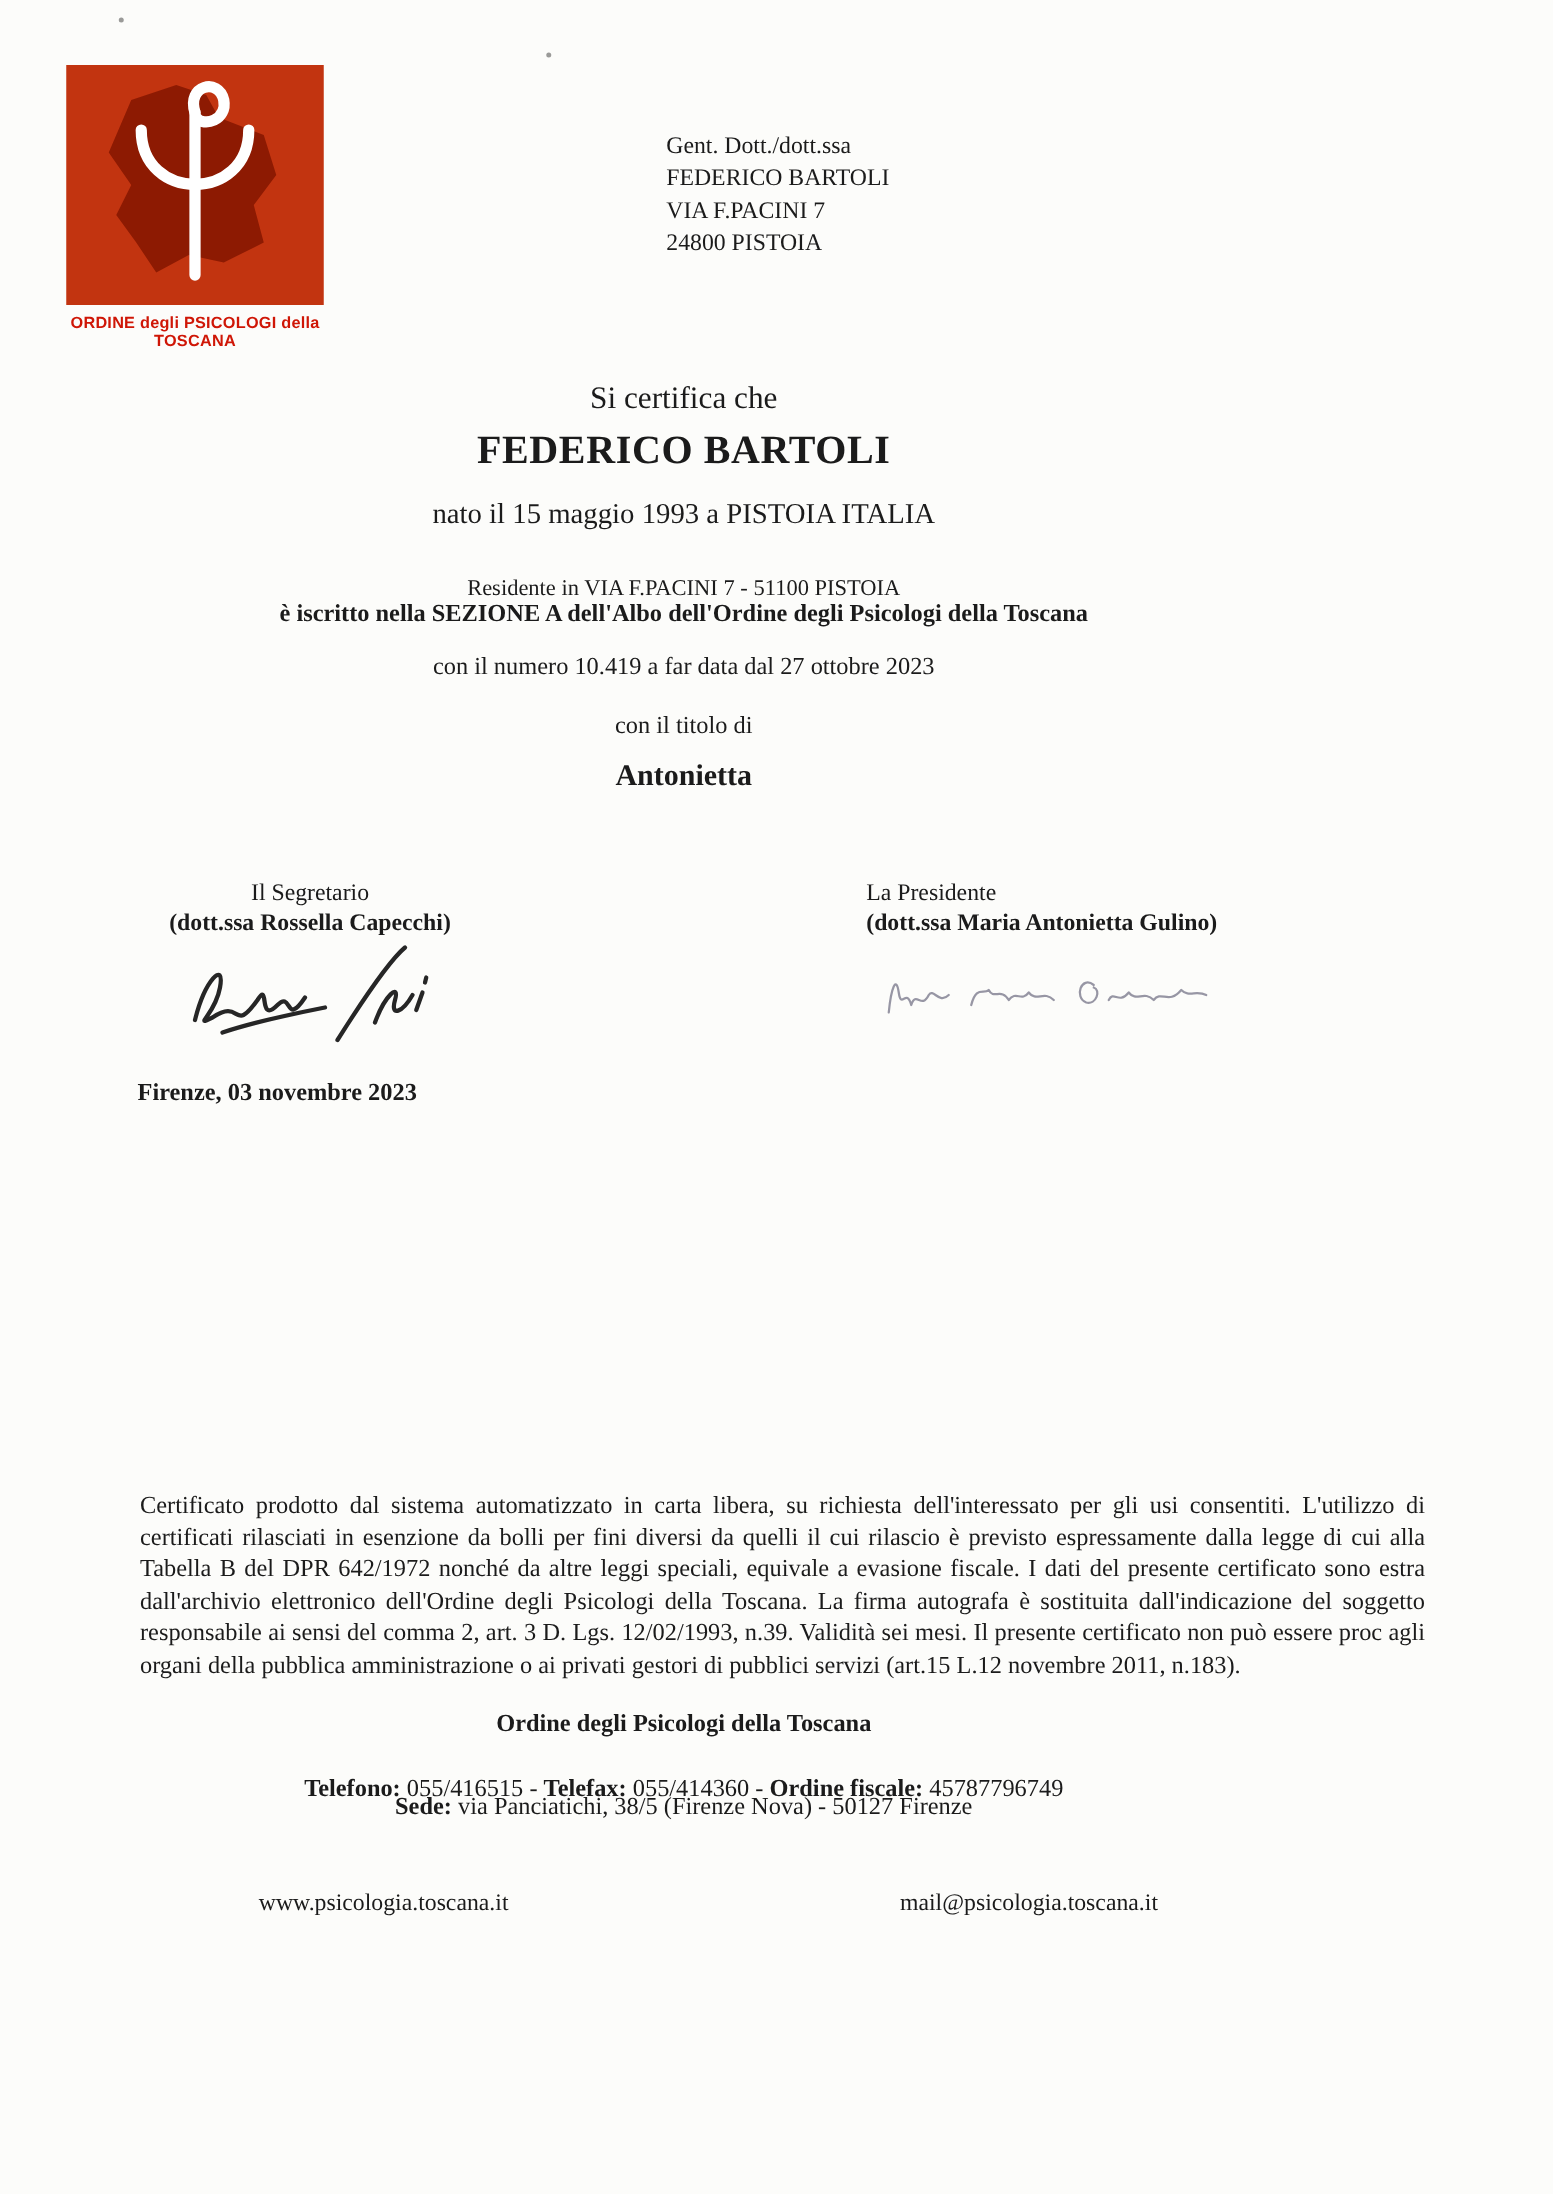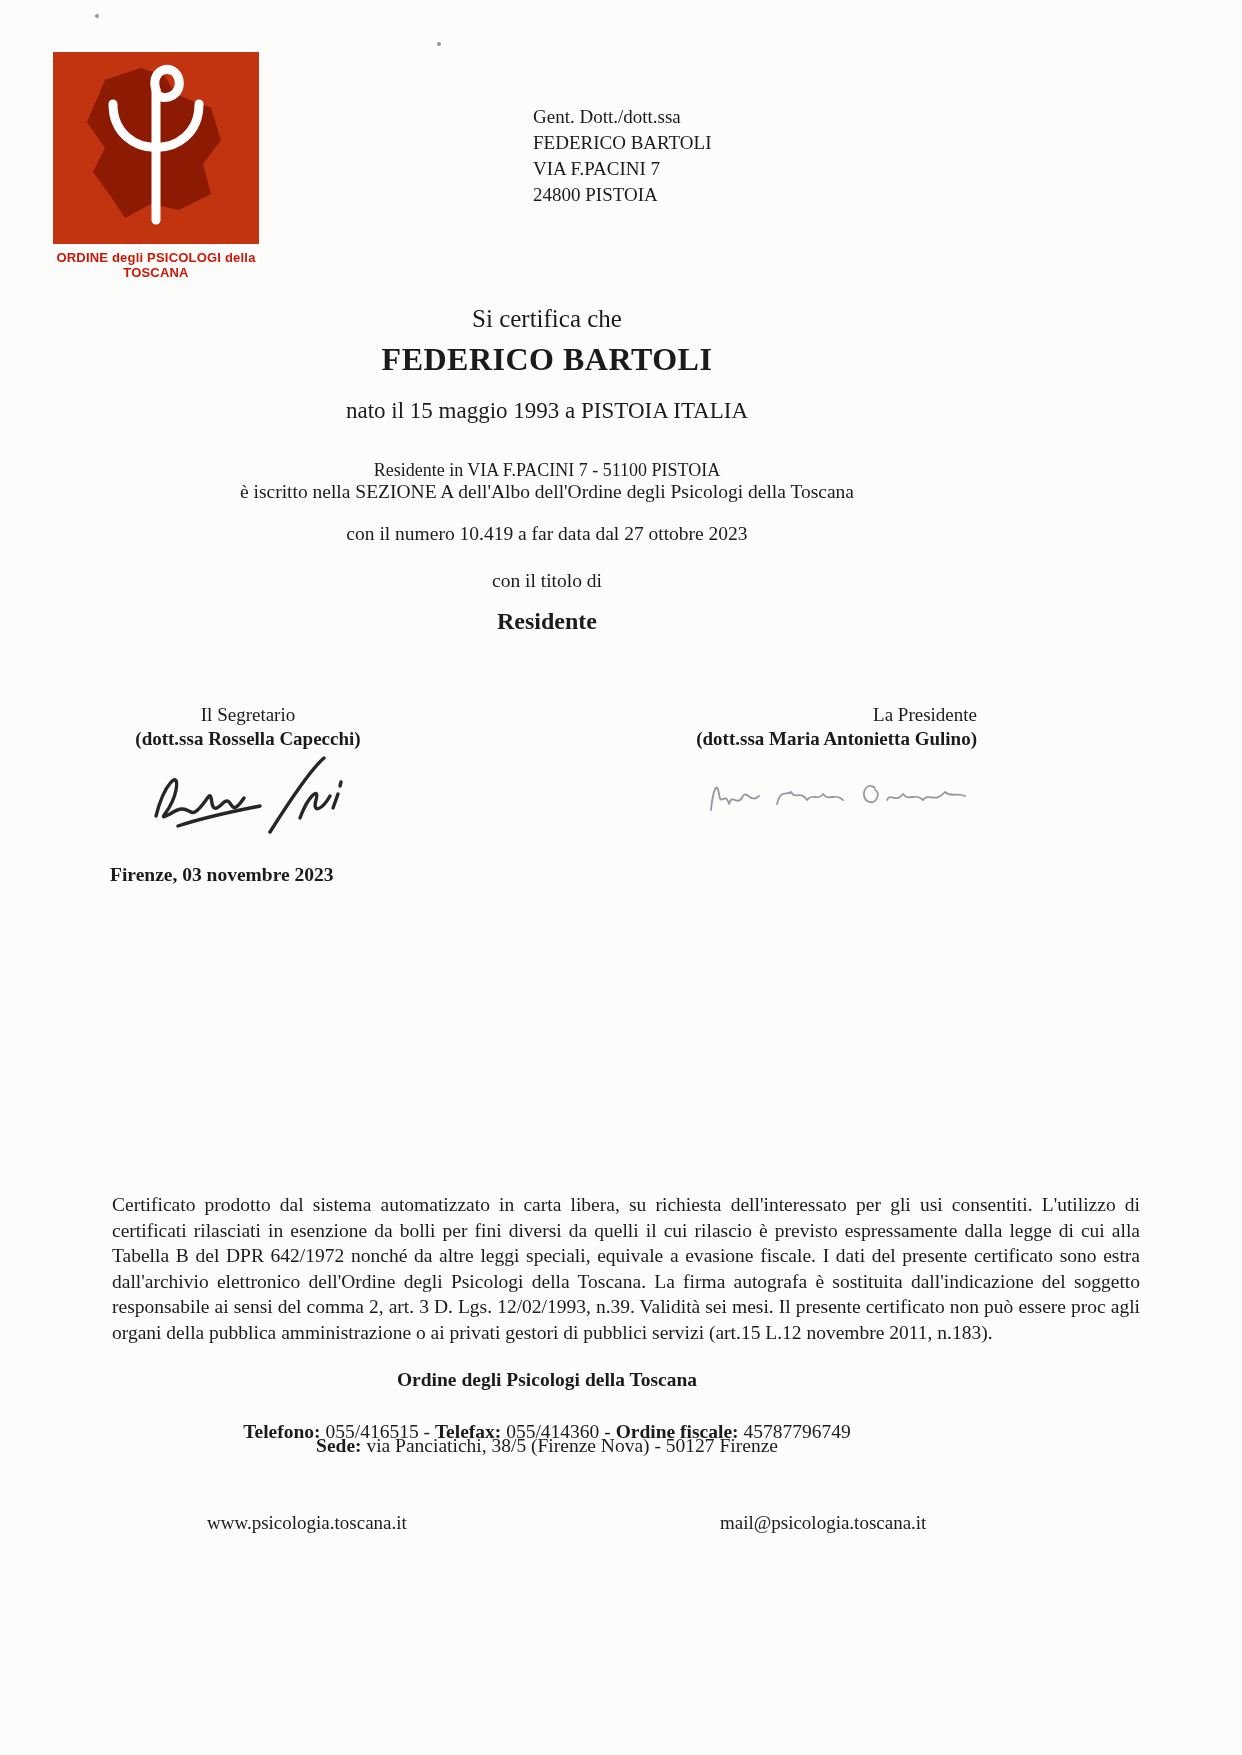--- a/index.html
+++ b/index.html
@@ -36,28 +36,28 @@
   .addressee {
     left: 533px; top: 104px;
     font-size: 19px; line-height: 26px;
   }
 
   
   .l-intro        { top: 305px; font-size: 25px; }
   .l-name         { top: 341px; font-size: 32px; font-weight: bold; letter-spacing: 0.5px; }
   .l-birth        { top: 398px; font-size: 23px; }
   .l-residence    { top: 440px; font-size: 18px; margin-top: 20px; }
-  .l-registration { top: 481px; font-size: 19.5px; font-weight: normal; }
+  .l-registration { top: 481px; font-size: 19.5px; font-weight: bold; }
   .l-number       { top: 523px; font-size: 19.5px; }
   .l-title-intro  { top: 570px; font-size: 19.5px; }
   .l-title        { top: 608px; font-size: 24px; font-weight: bold; }
 
   
   .sig-left-block  { left: 125px; top: 703px; width: 246px; text-align: center; font-size: 19px; line-height: 24px; }
-  .sig-right-block { left: 693px; top: 703px; width: 284px; text-align: right; font-size: 19px; line-height: 24px; }
+  .sig-right-block { left: 693px; top: 703px; width: 284px; text-align: left; font-size: 19px; line-height: 24px; }
   .sig-left-img  { left: 148px; top: 752px; }
   .sig-right-img { left: 703px; top: 768px; }
 
   .place-date { left: 110px; top: 864px; font-size: 19.5px; font-weight: bold; }
 
   
   .legal {
     left: 112px; top: 1192px; width: 1028px;
     font-size: 19.5px; line-height: 25.5px;
     text-align: justify;
@@ -96,21 +96,21 @@
     <div>24800 PISTOIA</div>
   </div>
 
   <div class="abs center-col l-intro">Si certifica che</div>
   <div class="abs center-col l-name">FEDERICO BARTOLI</div>
   <div class="abs center-col l-birth">nato il 15 maggio 1993 a PISTOIA ITALIA</div>
   <div class="abs center-col l-residence">Residente in VIA F.PACINI 7 - 51100 PISTOIA</div>
   <div class="abs center-col l-registration">è iscritto nella SEZIONE A dell'Albo dell'Ordine degli Psicologi della Toscana</div>
   <div class="abs center-col l-number">con il numero 10.419 a far data dal 27 ottobre 2023</div>
   <div class="abs center-col l-title-intro">con il titolo di</div>
-  <div class="abs center-col l-title">Residente</div>
+  <div class="abs center-col l-title">Antonietta</div>
 
   <div class="abs sig-left-block">
     <div>Il Segretario</div>
     <div class="b">(dott.ssa Rossella Capecchi)</div>
   </div>
   <div class="abs sig-right-block">
     <div>La Presidente</div>
     <div class="b">(dott.ssa Maria Antonietta Gulino)</div>
   </div>
 

